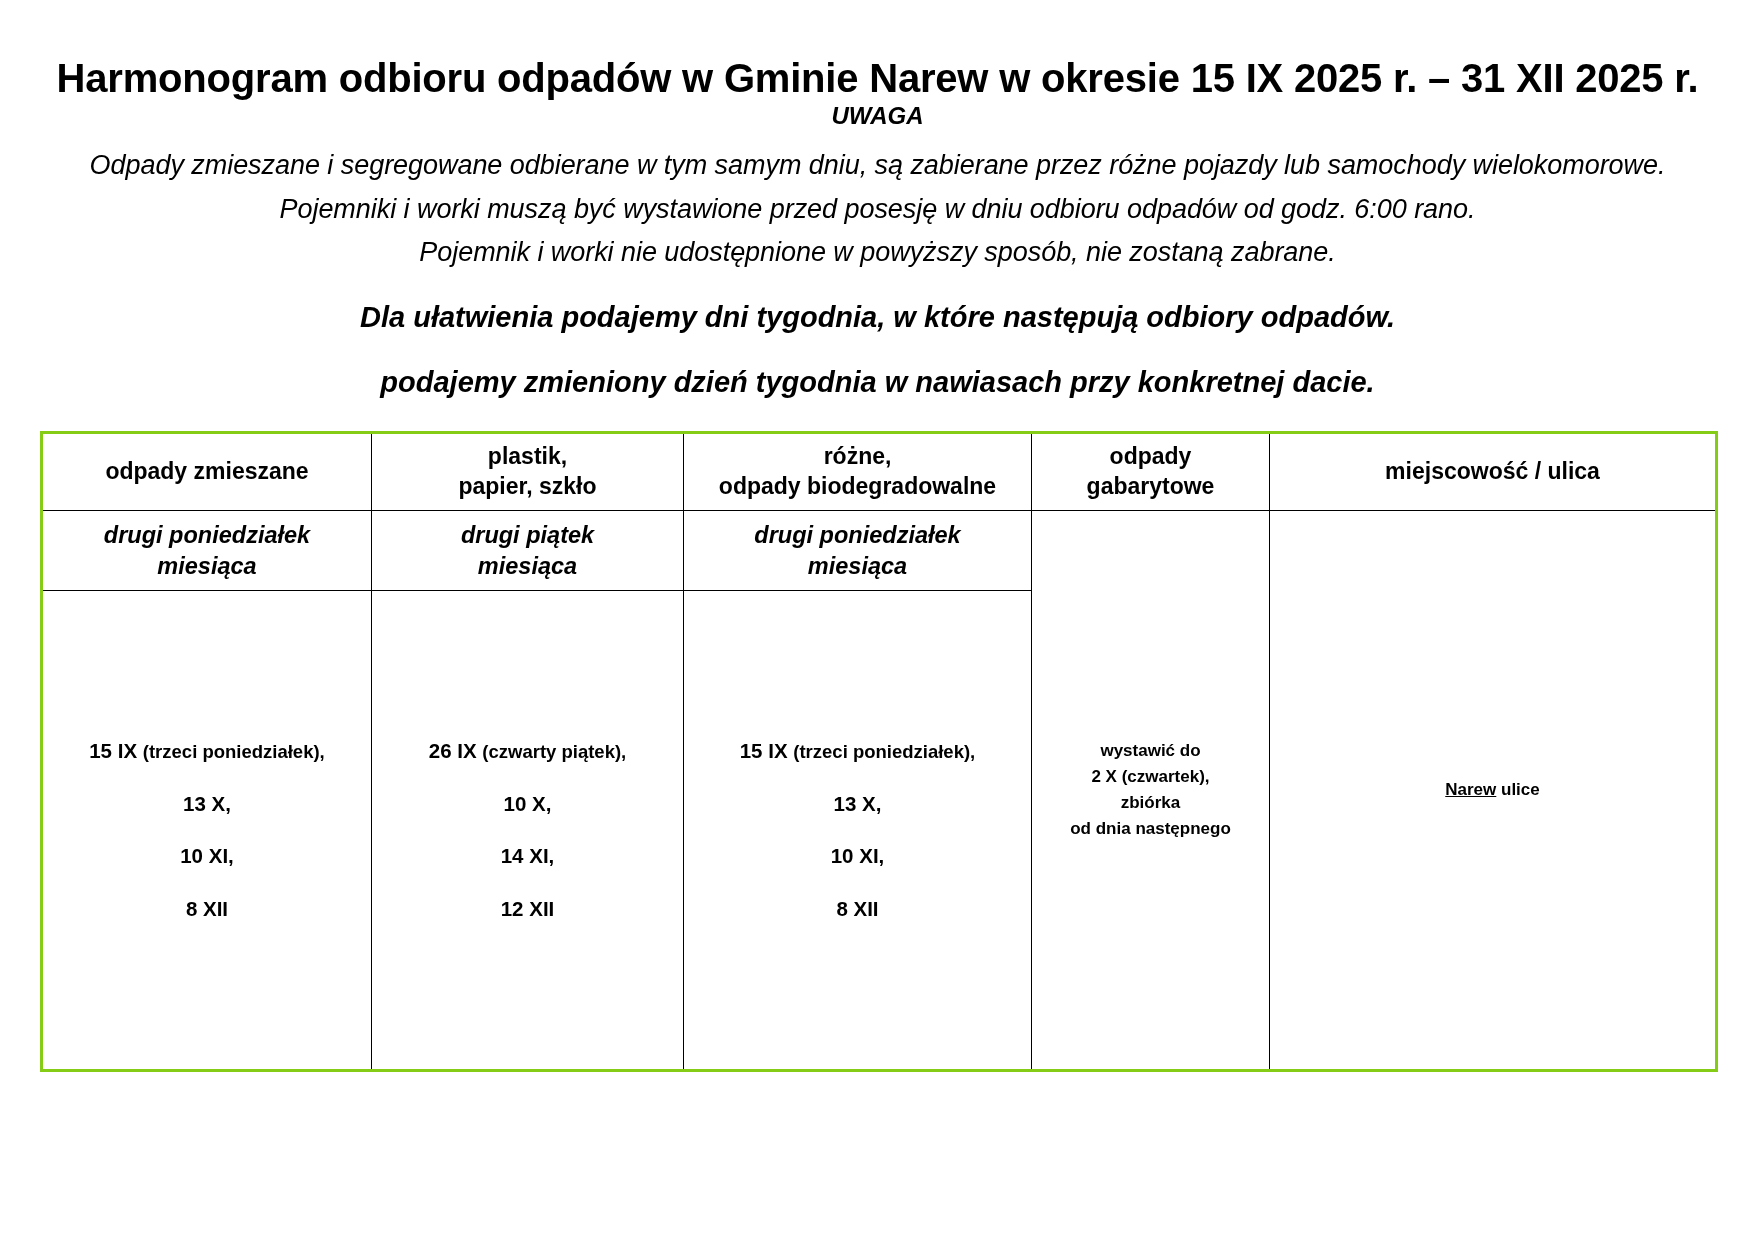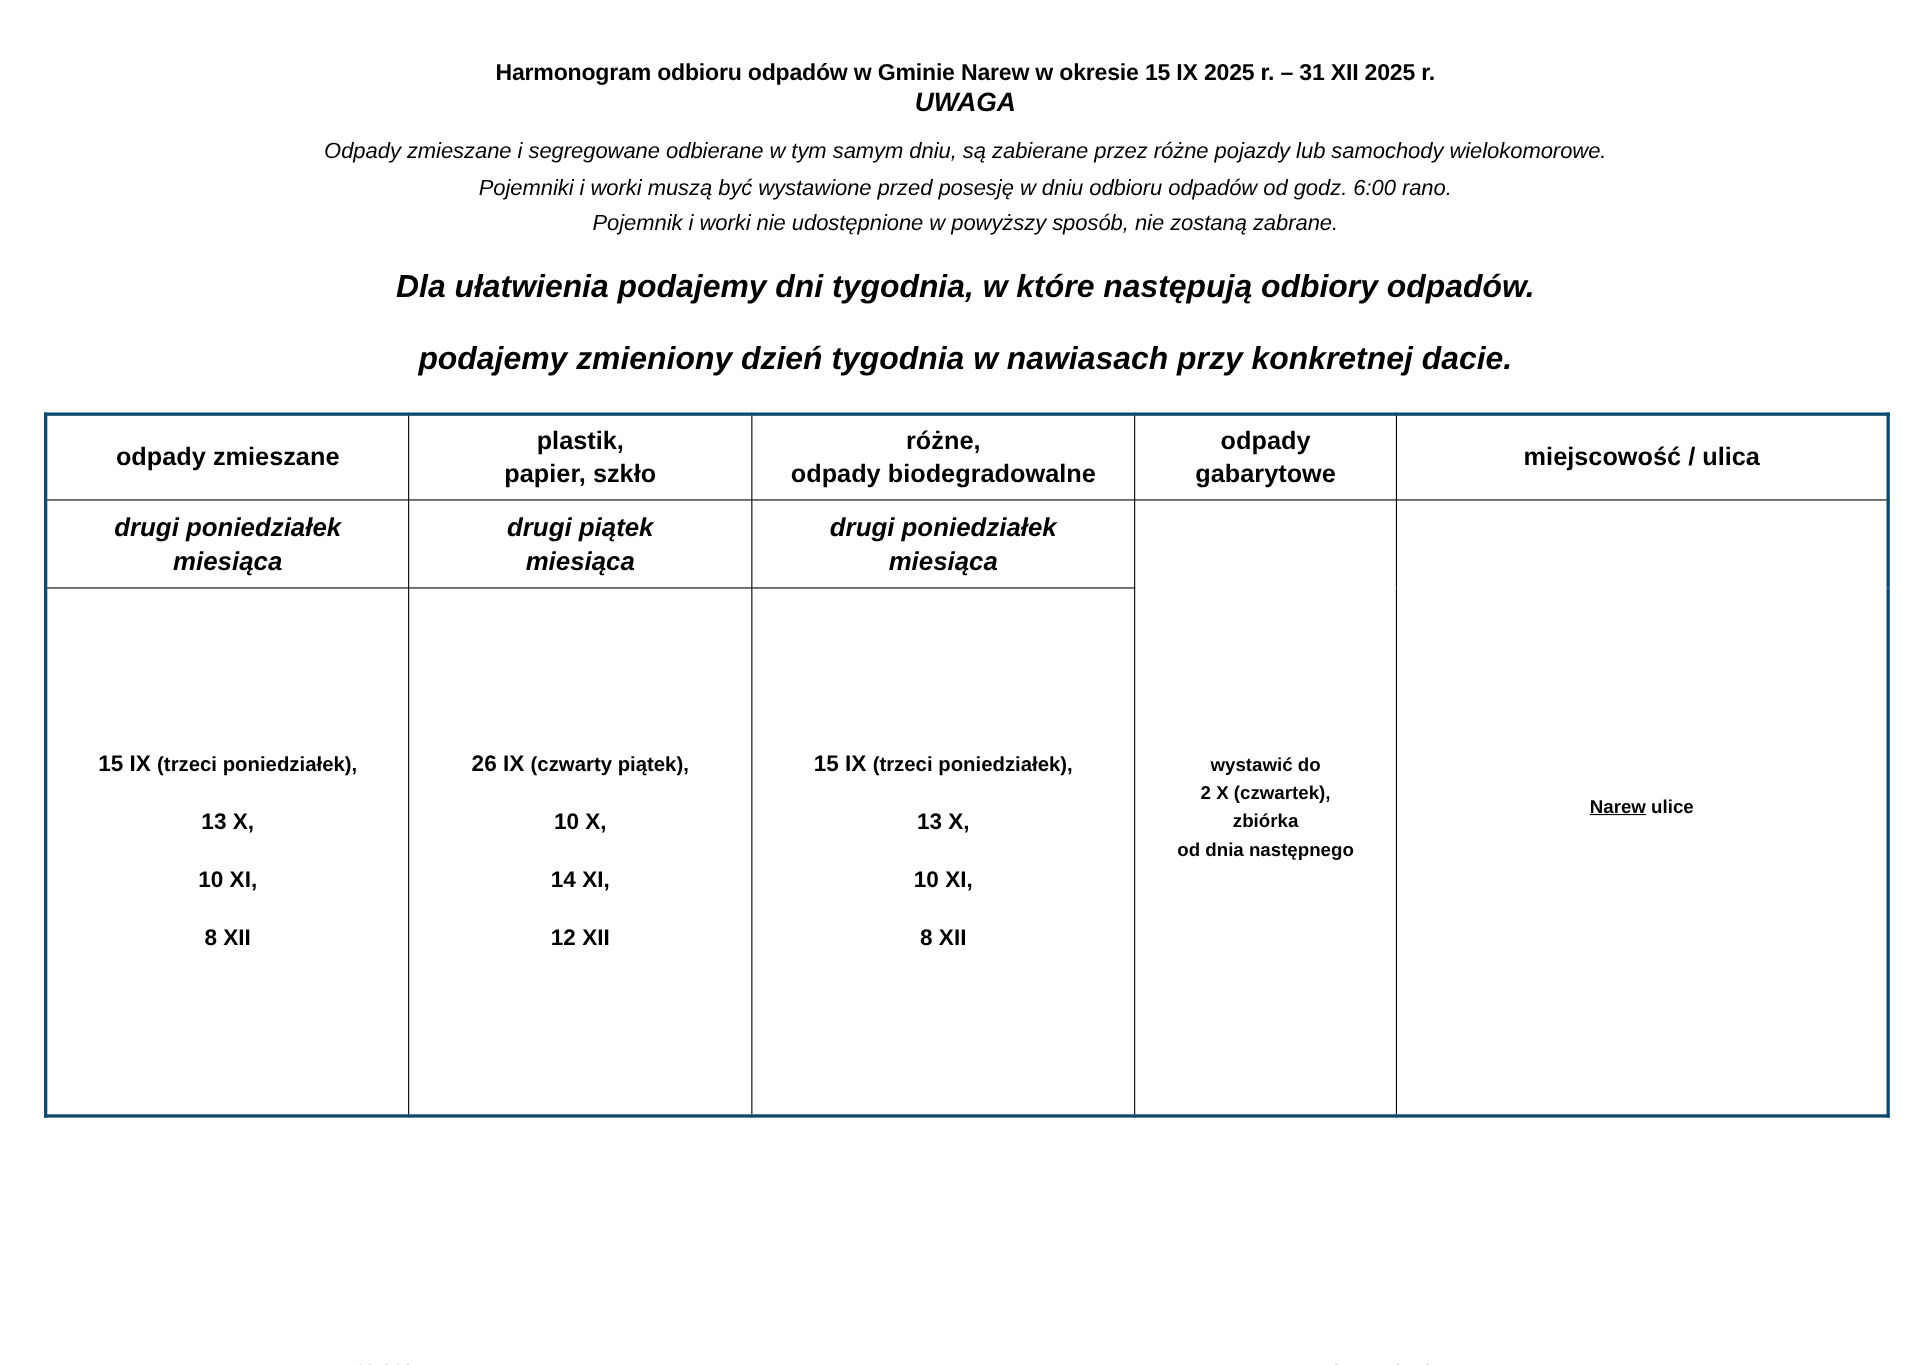--- a/index.html
+++ b/index.html
@@ -15,40 +15,40 @@
     position: relative;
     width: 1755px;
     height: 1241px;
     padding: 0;
   }
 
   
   .doc-title {
     text-align: center;
     font-weight: bold;
-    font-size: 21px;
+    font-size: 40px;
     letter-spacing: -0.2px;
     margin-top: 55px;
     line-height: 1.15;
   }
 
   
   .notice {
   }
   .uwaga {
     text-align: center;
     font-weight: bold;
     font-style: italic;
     font-size: 24px;
     line-height: 1.25;
   }
   .notice-line {
     text-align: center;
     font-style: italic;
-    font-size: 20px;
+    font-size: 27px;
     line-height: 1.62;
     letter-spacing: -0.05px;
   }
   .notice-strong {
     text-align: center;
     font-style: italic;
     font-weight: bold;
     font-size: 29px;
     line-height: 1.55;
   }
@@ -64,21 +64,21 @@
     border-collapse: collapse;
     table-layout: fixed;
   }
   table.schedule td, table.schedule th {
     border: 1.6px solid #000;
     vertical-align: middle;
     text-align: center;
     padding: 6px 8px;
   }
   table.schedule {
-    border: 3px solid #0c4a6e;
+    border: 3px solid #84cc16;
   }
   .col1 { width: 330px; }
   .col2 { width: 312px; }
   .col3 { width: 348px; }
   .col4 { width: 238px; }
   .col5 { width: 447px; }
 
   thead th {
     font-weight: bold;
     font-size: 23px;

